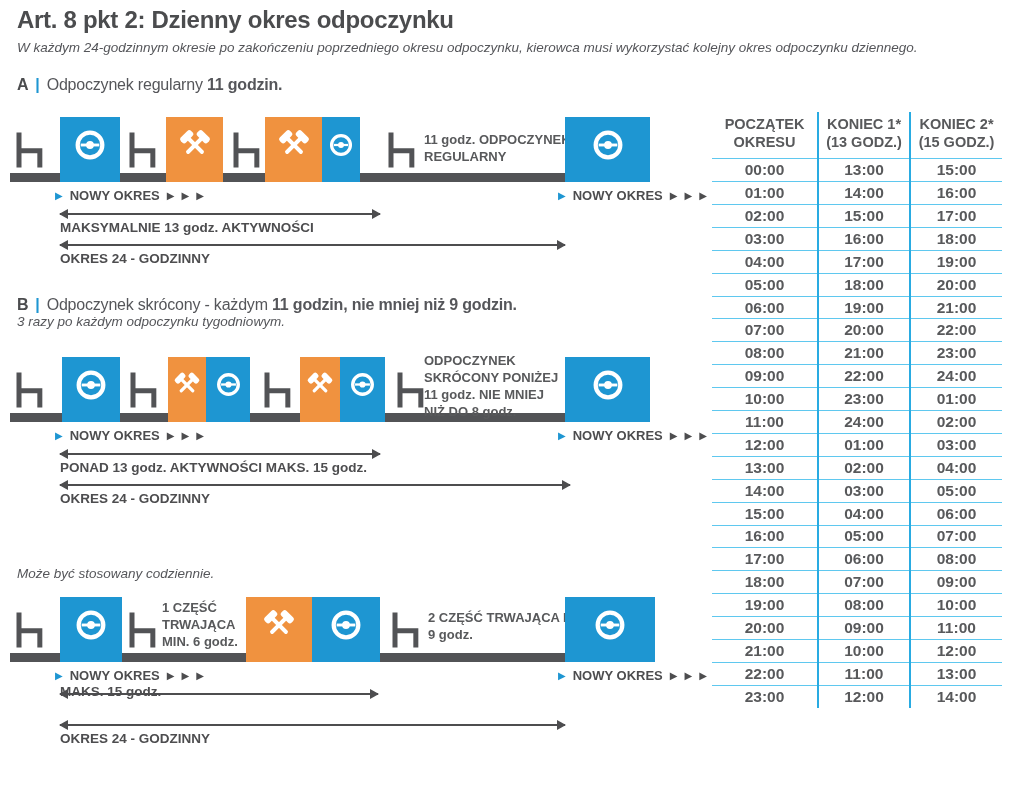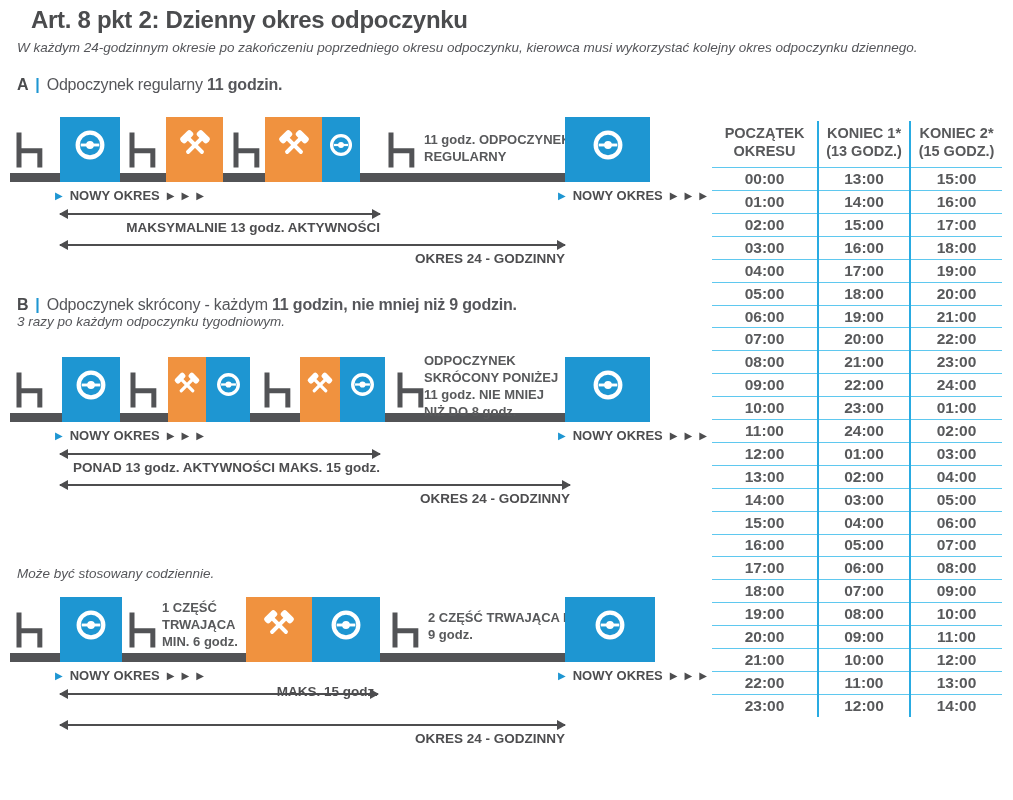--- a/index.html
+++ b/index.html
@@ -3,21 +3,21 @@
 <meta charset="utf-8">
 <style>
   :root{
     --blue:#1e96d2; --orange:#f0923f; --dark:#525356; --text:#58595b;
     --tline-v:#29abe2; --tline-h:#5fc8ef; --arrow:#4d4d4f;
   }
   *{box-sizing:border-box; margin:0; padding:0;}
   body{background:#fff; font-family:"Liberation Sans","DejaVu Sans",sans-serif; color:var(--text);}
   #page{position:relative; width:1013px; height:800px; background:#fff; overflow:hidden;}
 
-  .h1{position:absolute; left:31px; top:6px; font-size:24px; font-weight:bold; color:#4b4c4e; letter-spacing:-0.3px;}
+  .h1{position:absolute; left:17px; top:6px; font-size:24px; font-weight:bold; color:#4b4c4e; letter-spacing:-0.3px;}
   .subtitle{position:absolute; left:17px; top:40px; font-size:13.5px; font-style:italic; color:#55565a; width:990px;}
 
   .h2{position:absolute; left:17px; font-size:16px; color:#55565a; letter-spacing:-0.2px; white-space:nowrap;}
   .h2 .letter{font-weight:bold; color:#4b4c4e;}
   .h2 .pipe{color:var(--blue); font-weight:bold; margin:0 7px;}
   .h2 .bold{font-weight:bold;}
   .note{position:absolute; left:17px; font-size:13.5px; font-style:italic; color:#55565a;}
 
   .diagram{position:absolute; left:0; width:710px;}
   .bar{position:absolute; height:9px; background:var(--dark); top:63px;}
@@ -29,23 +29,23 @@
   .bed{position:absolute; top:17px;}
   .rest-label{position:absolute; font-size:13px; font-weight:bold; line-height:1.3; color:var(--text);}
   .nowy{position:absolute; display:flex; align-items:center; gap:7px; font-size:13px; font-weight:bold; color:var(--arrow); white-space:nowrap;}
   .tri{font-size:10px; color:var(--arrow); line-height:1;}
   .tri.first{color:var(--blue);}
   .darrow{position:absolute; height:2px; background:var(--arrow);}
   .darrow::before,.darrow::after{content:""; position:absolute; top:-4px; width:0; height:0;
     border-top:5px solid transparent; border-bottom:5px solid transparent;}
   .darrow::before{left:-1px; border-right:9px solid var(--arrow);}
   .darrow::after{right:-1px; border-left:9px solid var(--arrow);}
-  .alabel{position:absolute; text-align:right; font-size:13.5px; font-weight:bold; color:var(--arrow);}
-
-  .table-wrap{position:absolute; left:712px; top:112px; width:290px;margin-top:9px;}
+  .alabel{position:absolute; text-align:left; font-size:13.5px; font-weight:bold; color:var(--arrow);}
+
+  .table-wrap{position:absolute; left:712px; top:112px; width:290px;}
   table{border-collapse:collapse; width:100%; table-layout:fixed;}
   th{font-size:14.5px; font-weight:bold; color:var(--text); text-align:center; padding:3px 0 7px; line-height:1.25;}
   th span{display:block;}
   td{font-size:15.5px; font-weight:bold; color:var(--text); text-align:center; height:22.9px; padding:0;}
   th:nth-child(1),td:nth-child(1){border-right:2px solid var(--tline-v);}
   th:nth-child(2),td:nth-child(2){border-right:2px solid var(--tline-v);}
   tbody tr{border-top:1.5px solid var(--tline-h);}
 </style>
 </head>
 <body>

